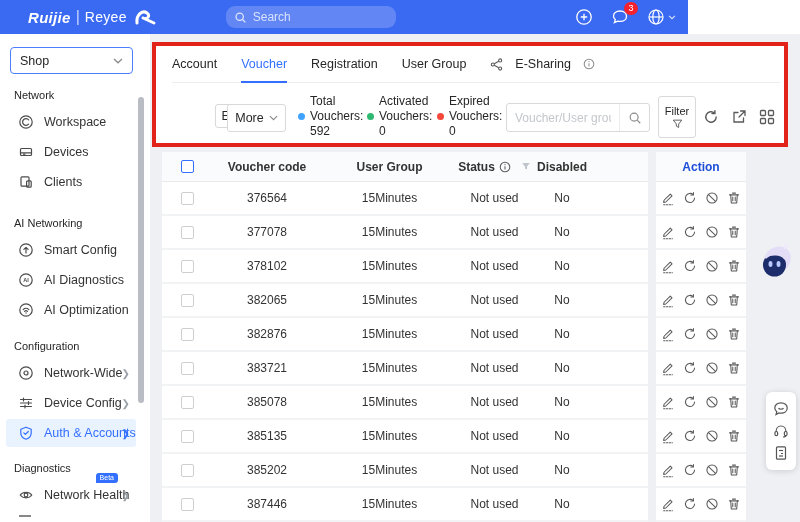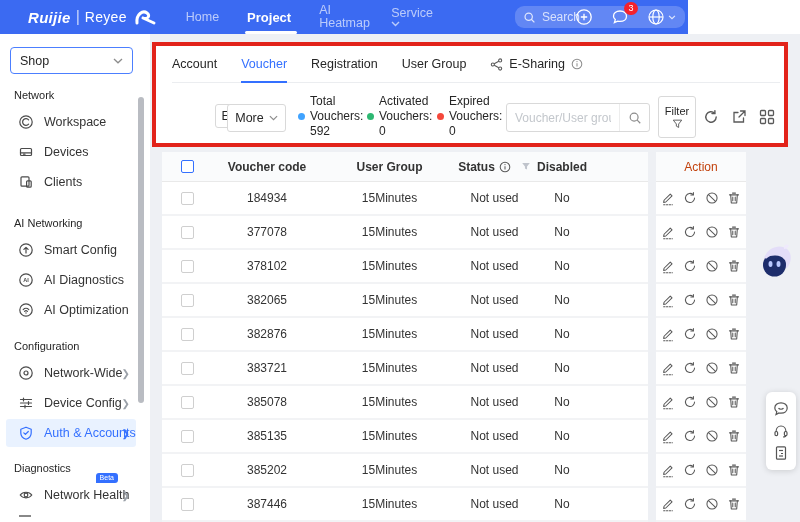--- a/index.html
+++ b/index.html
@@ -43,21 +43,21 @@
   
   .content-bg { position:absolute; left:150px; top:34px; width:650px; height:488px; background:#eef0f4; z-index:1; }
   .panel-top { position:absolute; left:156px; top:46px; width:632px; height:98px; background:#fff; z-index:2; }
   .annotation-rect { position:absolute; left:152px; top:42px; width:636px; height:105px; border:4px solid #e2231a; z-index:5; pointer-events:none; }
 
   
   .tabs { position:absolute; left:16px; top:0; right:8px; height:37px; display:flex; align-items:center; border-bottom:1px solid #ebedf0; }
   .tab { position:relative; font-size:12.5px; color:#262626; margin-right:24px; cursor:pointer; height:37px; line-height:37px; }
   .tab.active { color:#3470ff; }
   .tab.active::after { content:""; position:absolute; left:0; right:0; bottom:0; height:2px; background:#3470ff; }
-  .tab-eshare { display:flex; align-items:center; gap:6px; }
+  .tab-eshare { display:flex; align-items:center; gap:12px; }
 
   
   .btn { position:absolute; background:#fff; border:1px solid #d9d9d9; border-radius:3px; font-size:12.5px; color:#262626; display:flex; align-items:center; justify-content:center; cursor:pointer; }
   .btn-export { left:14px; top:58px; width:49px; height:24px;margin-left:45px; }
   .btn-more { left:71px; top:58px; width:59px; height:28px; gap:5px; }
   .stat { position:absolute; top:48px; display:flex; }
   .stat .dot { width:7px; height:7px; border-radius:50%; margin-top:19px; margin-right:5px; flex:none; }
   .stat .stat-text { width:62px; font-size:12px; color:#262626; line-height:15px; }
   .stat .stat-val { display:block; font-weight:normal; }
   .stat1 { left:142px; } .stat2 { left:211px; } .stat3 { left:281px; }
@@ -75,21 +75,21 @@
   .thead { height:30px; background:#fafbfc; border-bottom:1px solid #e9e9e9; display:flex; align-items:center; font-size:12px; font-weight:bold; color:#333; }
   .trow { height:34px; display:flex; align-items:center; font-size:12px; color:#333; border-bottom:2px solid #f2f3f5; }
   .col-check { width:50px; display:flex; justify-content:center; }
   .col-code { width:110px; text-align:center; }
   .col-group { width:135px; text-align:center; }
   .col-status { width:75px; text-align:center; }
   .col-disabled { width:60px; text-align:center; }
   .cb { width:13px; height:13px; border:1px solid #cfcfcf; border-radius:2px; background:#fff; display:inline-block; cursor:pointer; }
   .cb.head { border-color:#3470ff; }
   .status-head { display:flex; align-items:center; justify-content:center; gap:4px; }
-  .ahead { height:30px; background:#fafbfc; border-bottom:1px solid #e9e9e9; display:flex; align-items:center; justify-content:center; font-size:12px; font-weight:normal; color:#c2410c; }
+  .ahead { height:30px; background:#fafbfc; border-bottom:1px solid #e9e9e9; display:flex; align-items:center; justify-content:center; font-size:12px; font-weight:bold; color:#1d4ed8; }
   .arow { height:34px; display:flex; align-items:center; justify-content:center; gap:8px; border-bottom:2px solid #f2f3f5; }
   .act-ic { display:flex; cursor:pointer; }
 
   
   .mascot { position:absolute; left:757px; top:242px; width:38px; height:40px; z-index:7; cursor:pointer; }
   .float-toolbar { position:absolute; left:766px; top:392px; width:30px; height:78px; background:#fff; border-radius:6px; box-shadow:0 1px 6px rgba(0,0,0,.15); z-index:7; display:flex; flex-direction:column; align-items:center; justify-content:space-around; padding:6px 0; }
   .float-toolbar .f-ic { display:flex; cursor:pointer; }
 
   svg { display:block; }
 </style>
@@ -101,39 +101,20 @@
   <div class="topnav">
     <div class="logo">
       <span class="brand">Ruijie</span>
       <span class="sep">|</span>
       <span class="sub">Reyee</span>
       <span class="logo-mark">
         <svg width="24" height="18" viewBox="0 0 24 18" fill="none" stroke="#fff" stroke-width="3" stroke-linecap="round">
           <path d="M3 15 C2 6 9 2 13 5 C17 8 13 12 9 10 M9 10 L20 15"></path>
         </svg>
       </span>
-    </div>
-    <div class="navitems">
-      <div class="navitem">
-          <span>Home</span>
-        </div>
-      <div class="navitem active">
-          <span>Project</span>
-        </div>
-      <div class="navitem wrap">
-          <span>AI Heatmap</span>
-        </div>
-      <div class="navitem">
-        <span>Service</span>
-        <span class="nav-chev">
-          <svg width="9" height="6" viewBox="0 0 9 6" fill="none" stroke="rgba(255,255,255,.65)" stroke-width="1.4">
-              <path d="M1 1 L4.5 4.5 L8 1"></path>
-            </svg>
-        </span>
-      </div>
     </div>
     <div class="nav-search">
       <span>
         <svg width="13" height="13" viewBox="0 0 16 16" fill="none" stroke="rgba(255,255,255,.8)" stroke-width="1.5">
             <circle cx="7" cy="7" r="4.5"></circle>
             <path d="M10.5 10.5 L14 14"></path>
           </svg>
       </span>
       <input placeholder="Search" style="">
     </div>
@@ -395,21 +376,21 @@
             </svg>
         </span>
       </div>
       <div class="col-disabled">Disabled</div>
     </div>
     <div id="tbody">
         <div class="trow">
     <div class="col-check">
             <span class="cb"></span>
           </div>
-    <div class="col-code">184934</div>
+    <div class="col-code">376564</div>
     <div class="col-group">15Minutes</div>
     <div class="col-status">Not used</div>
     <div class="col-disabled">No</div>
   </div>
         <div class="trow">
     <div class="col-check">
             <span class="cb"></span>
           </div>
     <div class="col-code">377078</div>
     <div class="col-group">15Minutes</div>

